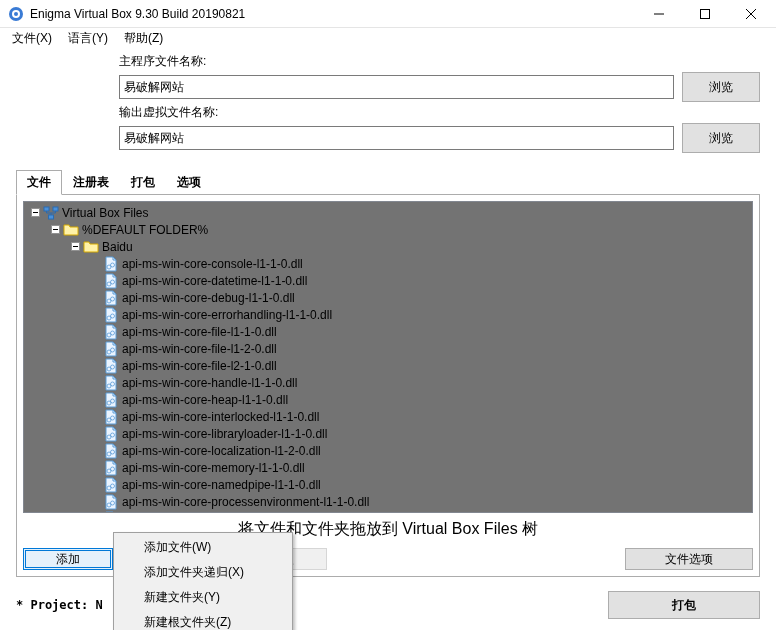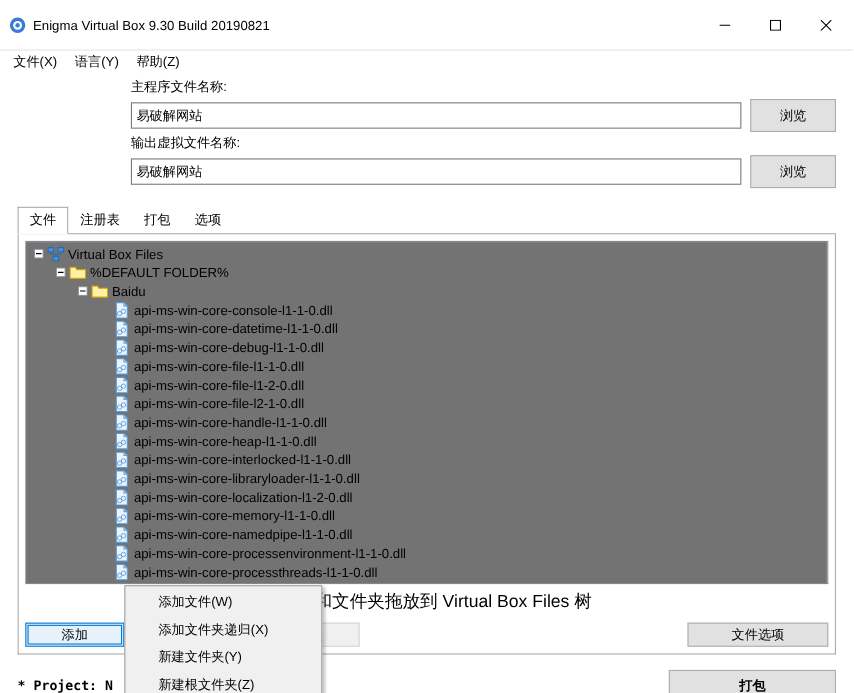--- a/index.html
+++ b/index.html
@@ -1,30 +1,30 @@
 <!DOCTYPE html>
 <html><head>
 <meta charset="utf-8">
 <style>
 * { box-sizing: border-box; margin: 0; padding: 0; font-family: "Microsoft YaHei", "Segoe UI", Tahoma, sans-serif; }
 body { background: #fff; width: 776px; height: 630px; overflow: hidden; font-size: 12px; }
-.titlebar { height: 46px; background: #fff; display: flex; align-items: center; padding: 0 2px; border-bottom: 1px solid #e5e5e5; }
+.titlebar { height: 28px; background: #fff; display: flex; align-items: center; padding: 0 2px; border-bottom: 1px solid #e5e5e5; }
 .titlebar .icon { width: 16px; height: 16px; margin: 0 6px; }
 .titlebar .title { flex: 1; font-size: 12px; color: #000; }
 .titlebar .winbtn { width: 46px; height: 30px; display: flex; align-items: center; justify-content: center; color: #000; }
 .menubar { height: 21px; display: flex; align-items: center; padding: 0 4px; }
 .menubar .menuitem { padding: 2px 8px; font-size: 12px; }
 .form { padding: 4px 16px 8px 90px; margin-left: 29px; }
 .formrow { margin-bottom: 2px; }
 .formlabel { font-size: 12px; margin-bottom: 2px; }
 .forminput-row { display: flex; gap: 8px; align-items: center; }
 .forminput { flex: 1; height: 24px; border: 1px solid #7a7a7a; padding: 0 4px; font-size: 12px; background: #fff; }
 .browsebtn { width: 78px; height: 30px; background: #e1e1e1; border: 1px solid #adadad; font-size: 12px; }
 .tabs { margin: 6px 16px 0 16px; }
-.tabstrip { display: flex; border-bottom: 1px solid #acacac; }
+.tabstrip { display: flex; border-bottom: 1px solid #acacac; font-weight: bold; }
 .tab { padding: 3px 10px; font-size: 12px; border: 1px solid transparent; border-bottom: none; position: relative; top: 1px; }
 .tab.active { background: #fff; border-color: #acacac; border-bottom: 1px solid #fff; }
 .tabcontent { border: 1px solid #acacac; border-top: none; padding: 6px; }
 .treewrap { border: 1px solid #828790; background: #737373; height: 312px; overflow: auto; padding: 2px; }
 .tree { font-size: 12px; }
 .treenode { white-space: nowrap; display: flex; align-items: center; height: 17px; }
 .expander { width: 11px; height: 11px; display: inline-flex; align-items: center; justify-content: center; margin-right: 2px; cursor: pointer; }
 .expander svg { width: 9px; height: 9px; }
 .spacer { display: inline-block; width: 13px; }
 .treeicon { width: 16px; height: 16px; margin-right: 3px; flex-shrink: 0; }
@@ -176,20 +176,30 @@
             <span>api-ms-win-core-debug-l1-1-0.dll</span>
           </div>
           <div class="treenode" style="padding-left:64px">
             <span class="spacer"></span>
             <span class="treeicon"><svg viewBox="0 0 16 16">
                 <path d="M3 1h7l3 3v11H3z" fill="#eaf4ff" stroke="#5a9bd5"></path>
                 <path d="M10 1v3h3" fill="none" stroke="#5a9bd5"></path>
                 <circle cx="6" cy="11" r="2" fill="none" stroke="#5a9bd5" stroke-width="0.8"></circle>
                 <circle cx="9.5" cy="9" r="2" fill="none" stroke="#5a9bd5" stroke-width="0.8"></circle>
               </svg></span>
+            <span>api-ms-win-core-errorhandling-l1-1-0.dll</span>
+          </div>
+          <div class="treenode" style="padding-left:64px">
+            <span class="spacer"></span>
+            <span class="treeicon"><svg viewBox="0 0 16 16">
+                <path d="M3 1h7l3 3v11H3z" fill="#eaf4ff" stroke="#5a9bd5"></path>
+                <path d="M10 1v3h3" fill="none" stroke="#5a9bd5"></path>
+                <circle cx="6" cy="11" r="2" fill="none" stroke="#5a9bd5" stroke-width="0.8"></circle>
+                <circle cx="9.5" cy="9" r="2" fill="none" stroke="#5a9bd5" stroke-width="0.8"></circle>
+              </svg></span>
             <span>api-ms-win-core-file-l1-1-0.dll</span>
           </div>
           <div class="treenode" style="padding-left:64px">
             <span class="spacer"></span>
             <span class="treeicon"><svg viewBox="0 0 16 16">
                 <path d="M3 1h7l3 3v11H3z" fill="#eaf4ff" stroke="#5a9bd5"></path>
                 <path d="M10 1v3h3" fill="none" stroke="#5a9bd5"></path>
                 <circle cx="6" cy="11" r="2" fill="none" stroke="#5a9bd5" stroke-width="0.8"></circle>
                 <circle cx="9.5" cy="9" r="2" fill="none" stroke="#5a9bd5" stroke-width="0.8"></circle>
               </svg></span>

